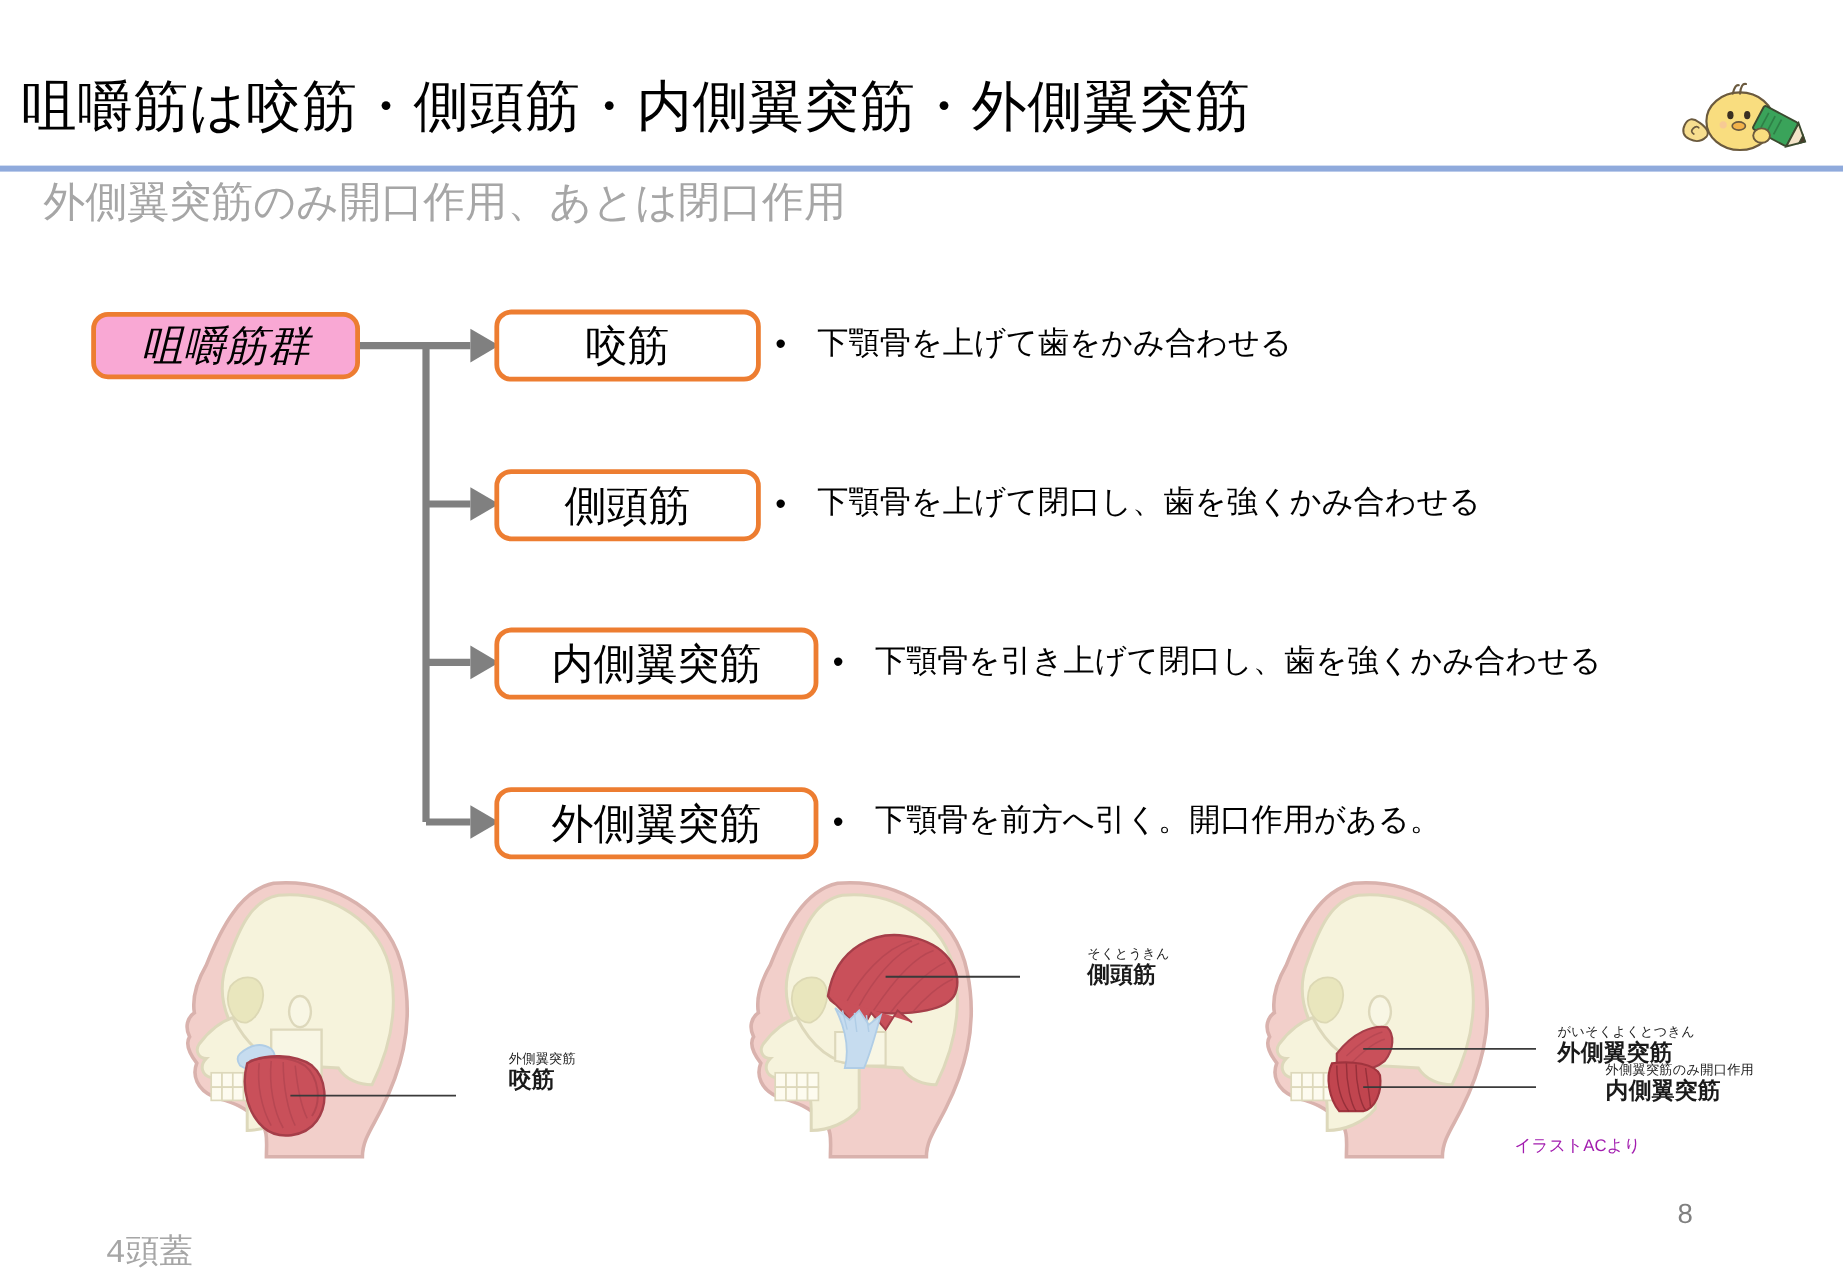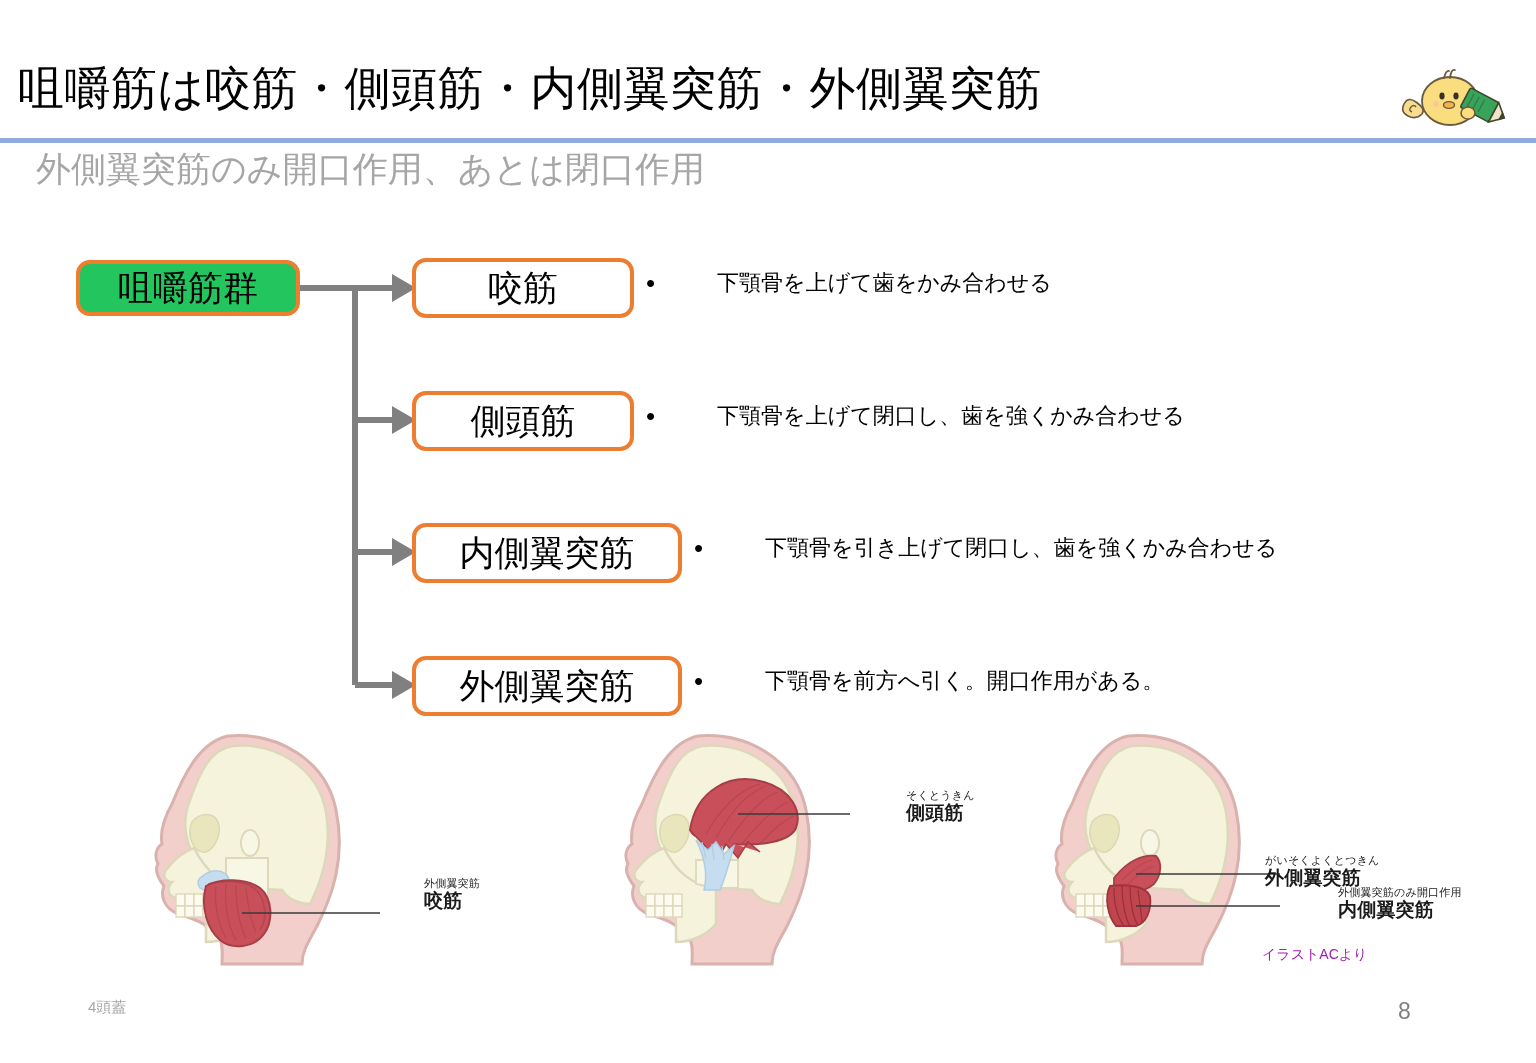--- a/index.html
+++ b/index.html
@@ -73,38 +73,38 @@
     background: #ffffff;
     display: flex;
     align-items: center;
     justify-content: center;
     font-size: 35px;
     font-weight: 400;
     color: #000;
     white-space: nowrap;
   }
   .node.source {
-    background: #22c55e;
+    background: #f9a8d4;
+    font-style: italic;
   }
   .bullet-row {
     position: absolute;
     display: flex;
     align-items: center;
     white-space: nowrap;
   }
   .bullet-dot {
     font-size: 26px;
     line-height: 1;
     color: #000;
     margin-right: 26px;
   }
   .bullet-text {
-    font-size: 22px;
+    font-size: 26px;
     color: #000;
-    margin-left: 36px;
   }
 
   
   .connector {
     position: absolute;
     left: 0;
     top: 0;
     width: 1536px;
     height: 740px;
     pointer-events: none;
@@ -142,24 +142,25 @@
     font-size: 19px;
     font-weight: 700;
     color: #1a1a1a;
     letter-spacing: 0.2px;
   }
 
   
   .footer-note {
     position: absolute;
     left: 88px;
-    top: 998px;
-    font-size: 15px;
+    top: 1024px;
+    font-size: 28px;
     color: #a6a6a6;
     white-space: nowrap;
+    font-family: Liberation Mono, monospace;
   }
   .page-number {
     position: absolute;
     left: 1398px;
     top: 998px;
     font-size: 23px;
     color: #808080;
     white-space: nowrap;
   }
 </style>
@@ -400,21 +401,21 @@
       <path d="M64 160 C64 176 68 190 74 198"></path>
       <path d="M72 158 C72 176 76 192 80 198"></path>
       <path d="M80 159 C80 176 84 192 88 197"></path>
       <path d="M88 162 C90 178 92 190 92 194"></path>
     </g>
 
     <line x1="86" y1="146" x2="230" y2="146" stroke="#3a3a3a" stroke-width="1.4"></line>
     <line x1="86" y1="178" x2="230" y2="178" stroke="#3a3a3a" stroke-width="1.4"></line>
   </svg>
 </div>
-<div class="anno" style="left:1265px; top:855px;">
+<div class="anno" style="left:1298px; top:855px;">
   <span class="furigana">がいそくよくとつきん</span>
   <span class="kanji">外側翼突筋</span>
 </div>
 <div class="anno" style="left:1338px; top:887px;">
   <span class="furigana">外側翼突筋のみ開口作用</span>
   <span class="kanji">内側翼突筋</span>
 </div>
 
 <div class="credit">イラストACより</div>
 

